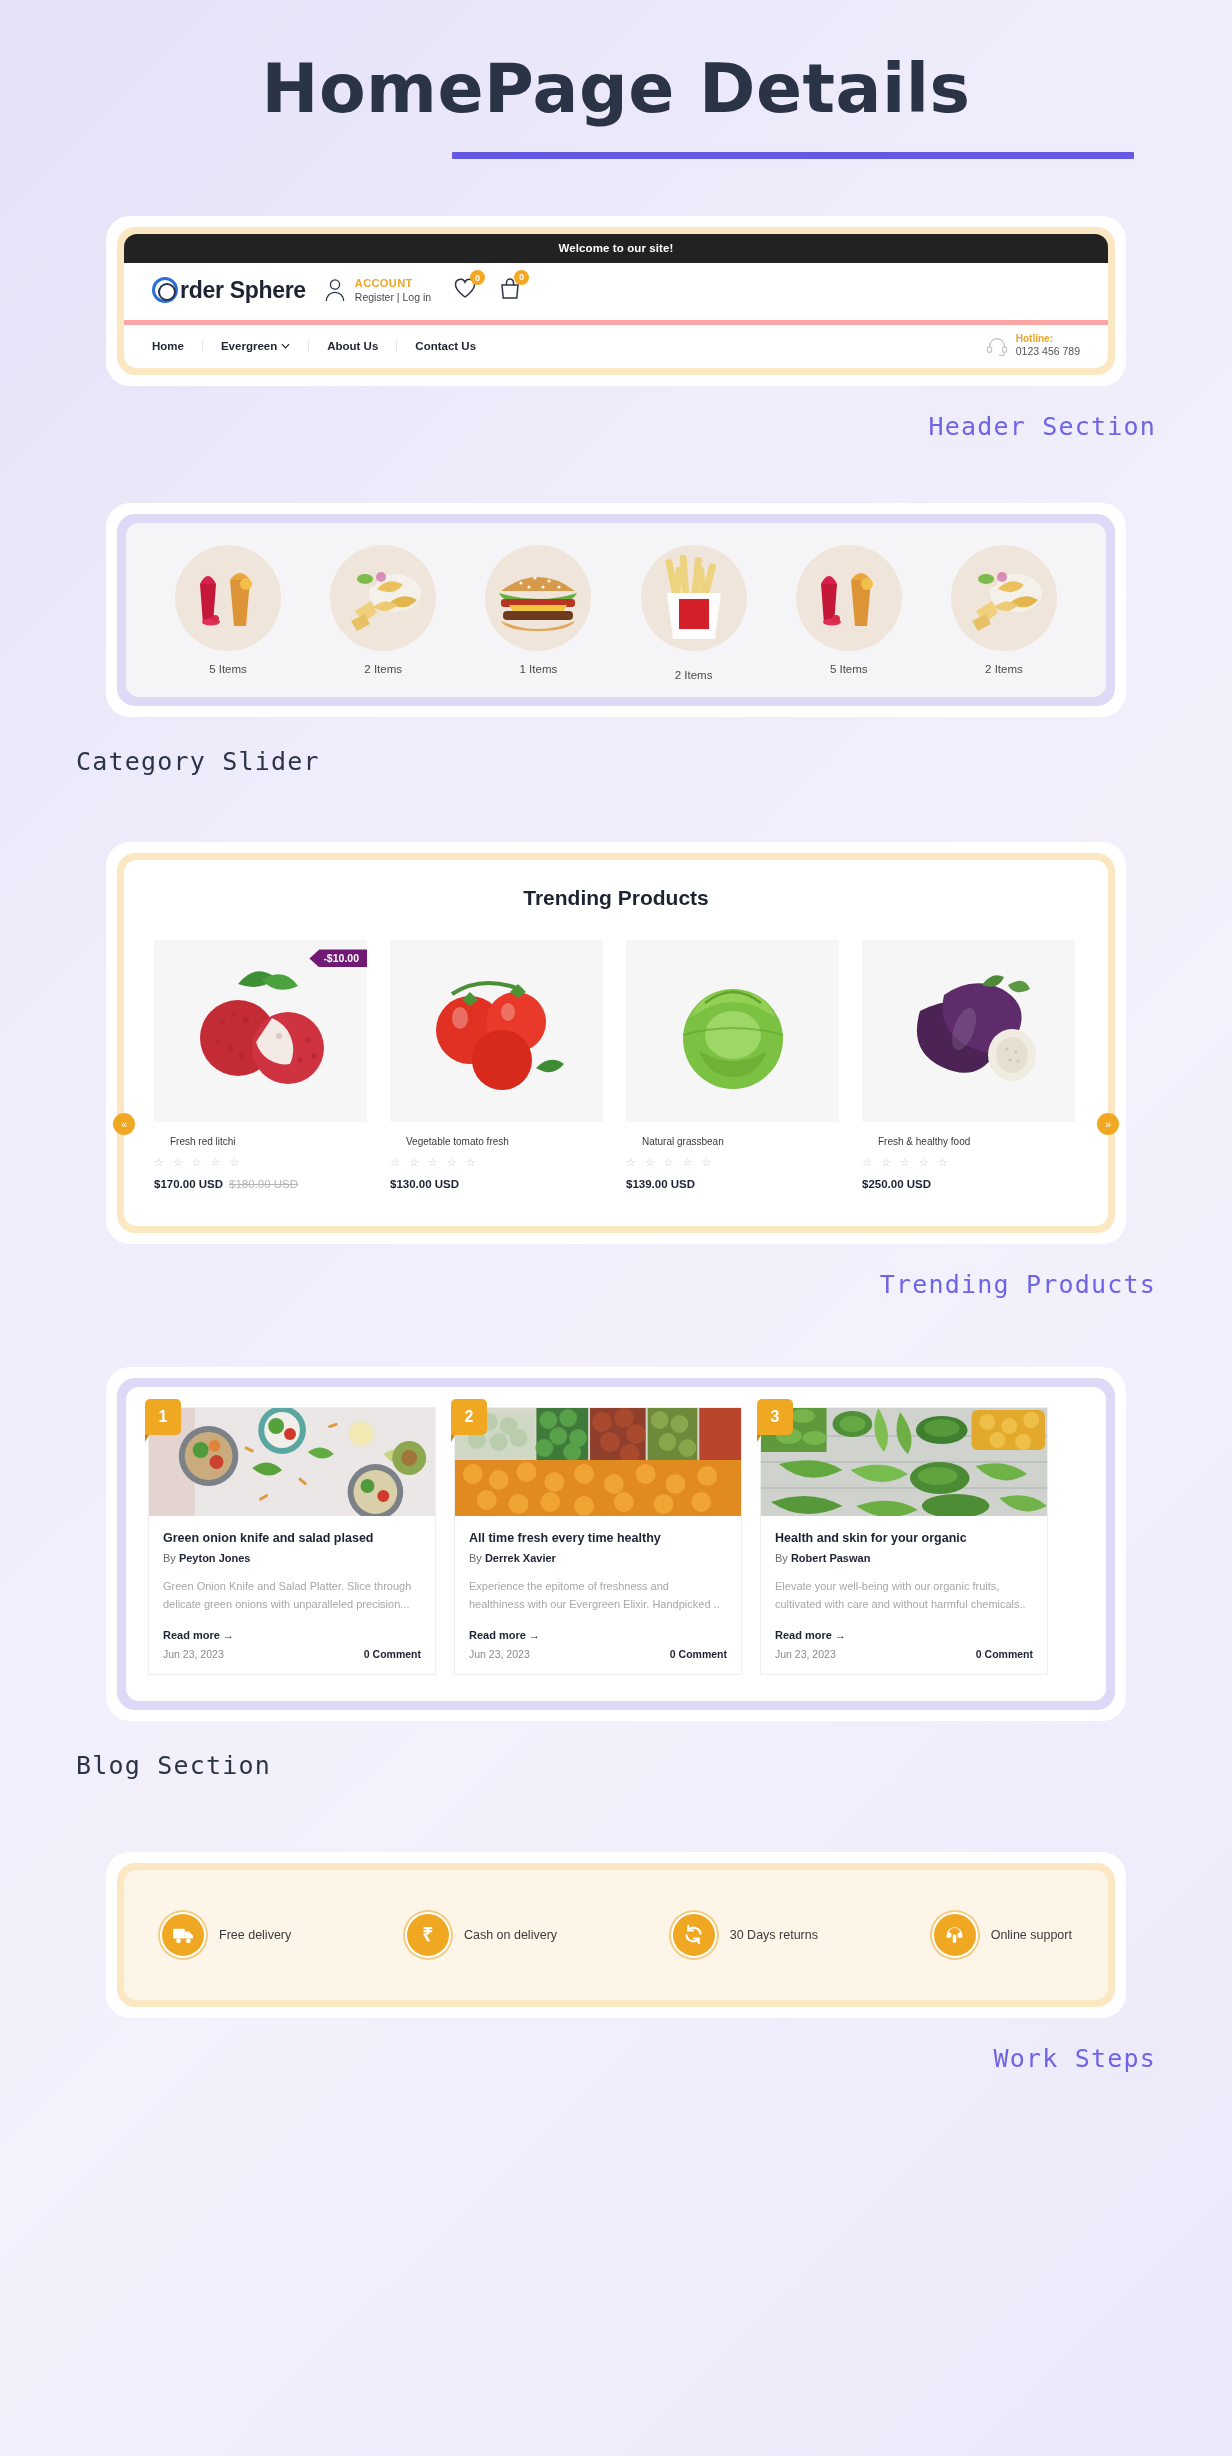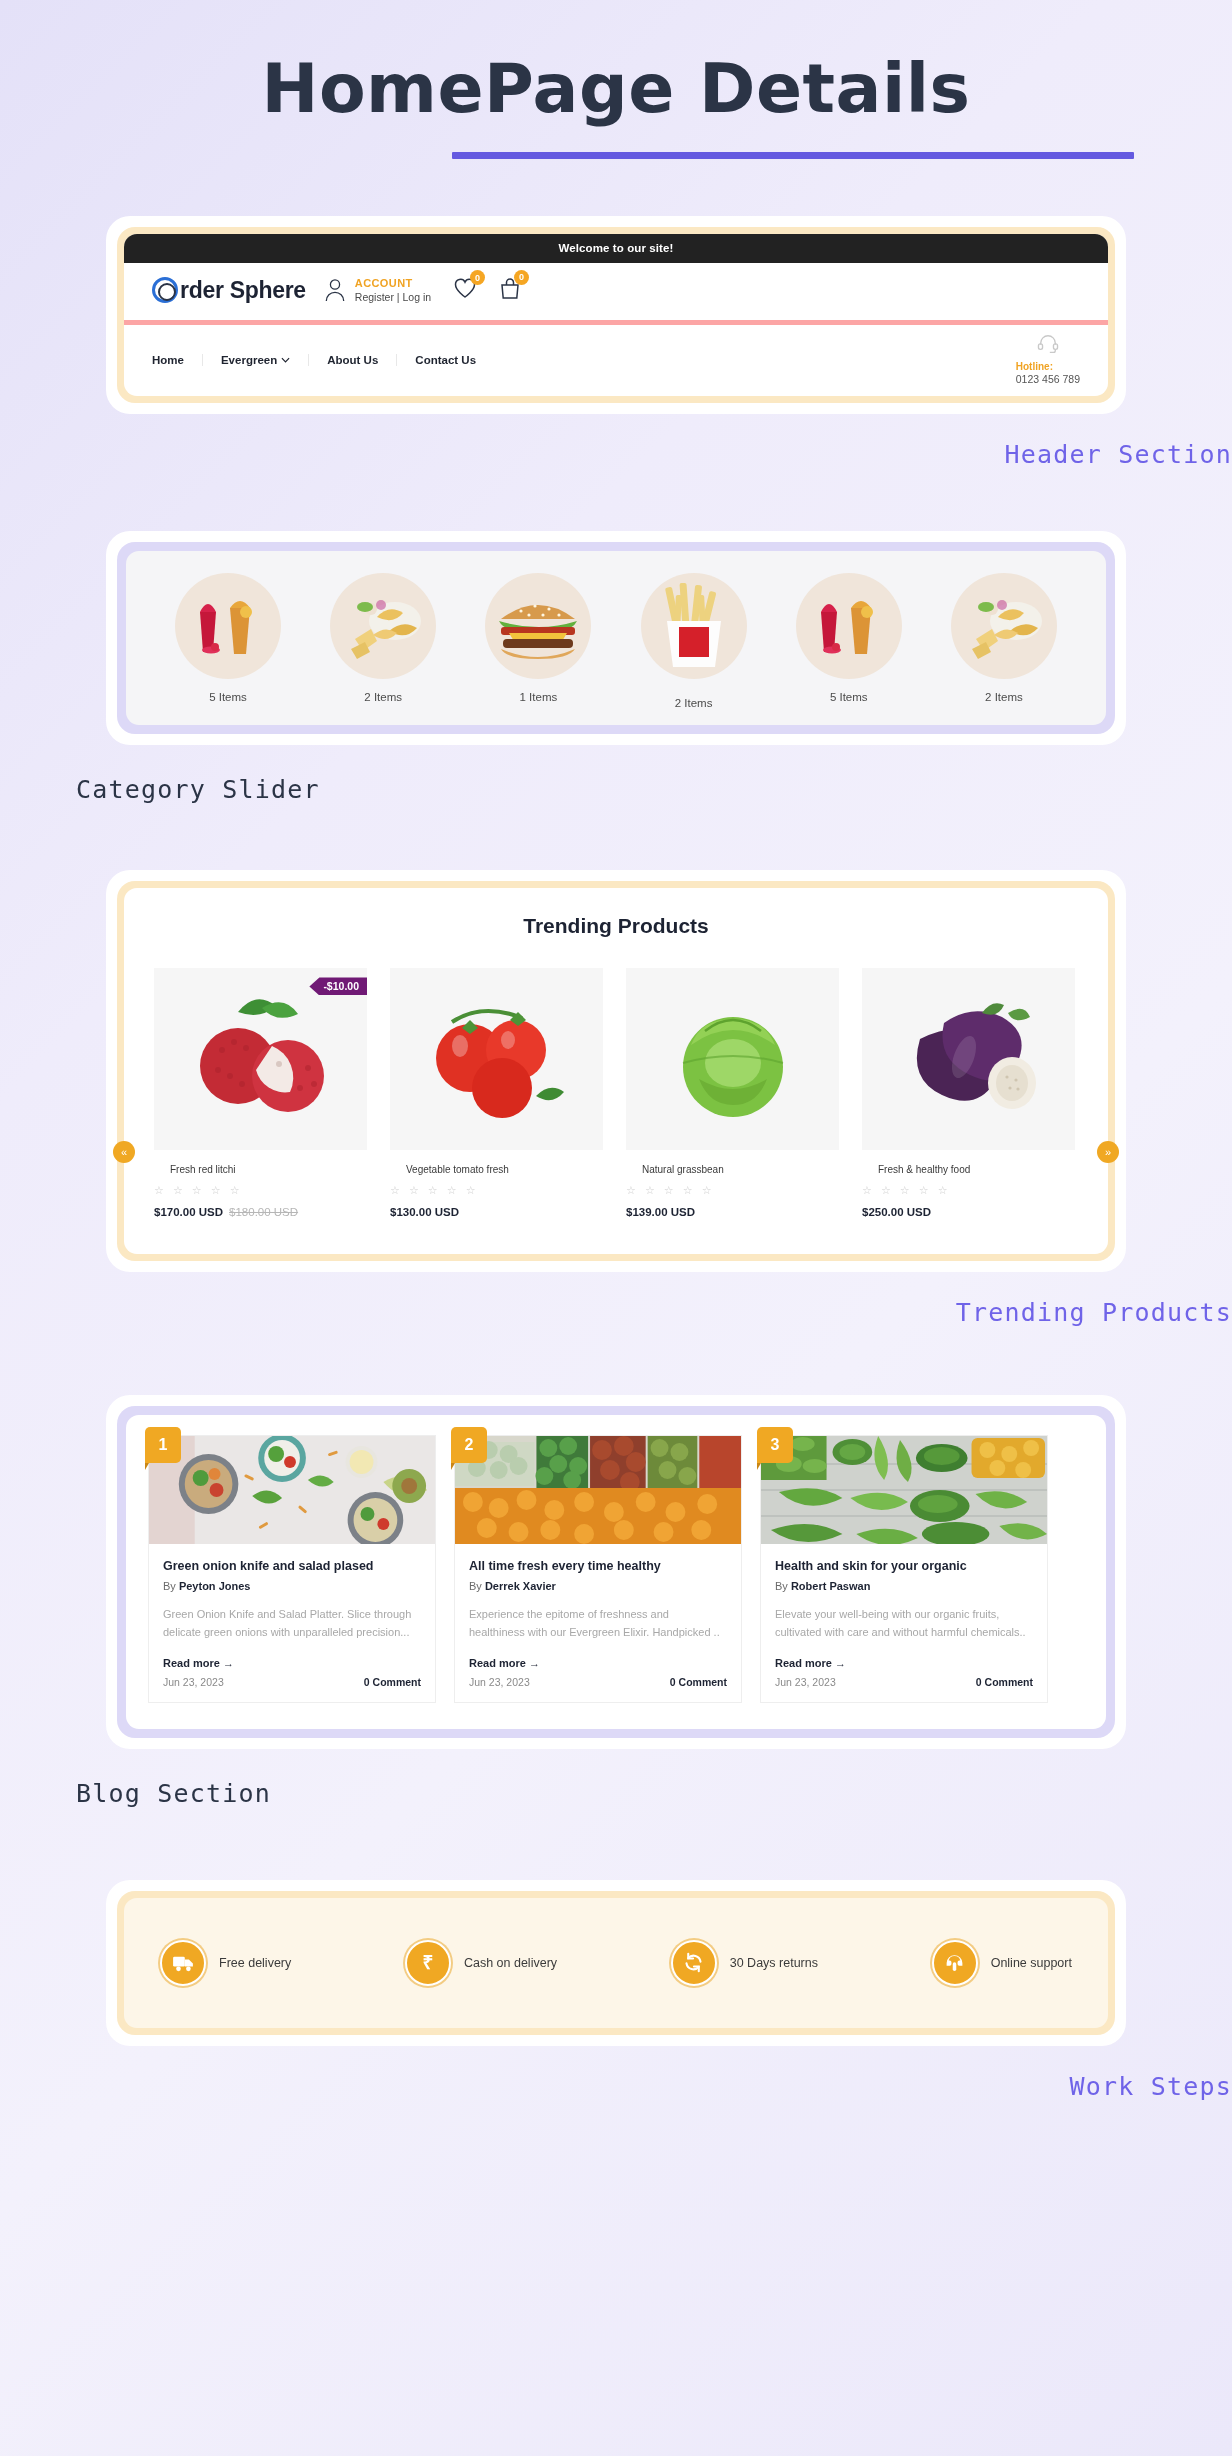--- a/index.html
+++ b/index.html
@@ -141,35 +141,35 @@
   .nav-items { display:flex; align-items:center; gap:0; flex:1; }
   .nav-item {
     font-size: 11.5px; font-weight:700; color:#1f2430;
     padding: 0 18px;
     border-right: 1px solid #e8e8e8;
     cursor: pointer;
     display:flex;align-items:center;gap:4px;
   }
   .nav-item:first-child { padding-left: 0; }
   .nav-item:last-child { border-right: 0; }
-  .hotline { display:flex; align-items:center; gap:8px;flex-direction:column; }
+  .hotline { display:flex; align-items:center; gap:8px; }
   .hotline-text { line-height: 1.25; }
   .hotline-label { font-size:10px; color:#f0a323; font-weight:600;}
   .hotline-num { font-size:10.5px; color:#555; }
 
   
   .annot {
     font-family: "DejaVu Sans Mono", monospace;
     font-size: 25px;
     letter-spacing: 1.2px;
     font-weight: 500;
   }
   .annot-purple { color:#6f63e8; }
   .annot-dark   { color:#2b3446; }
-  .annot-right  { text-align:right; }
+  .annot-right  { text-align:right; padding-right: 76px; }
   .annot-left   { text-align:left;  padding-left: 76px; }
 
   
   .cat-shell { width: 1020px; margin-top: 62px; }
   .cat-inner { background:#f5f5f7; border-radius:13px; padding: 22px 28px 16px 28px; }
   .cat-row { display:flex; justify-content:space-between; align-items:flex-start; }
   .cat-item { width: 148px; text-align:center; }
   .cat-circle {
     width: 106px; height:106px; border-radius:50%;
     background:#f0e5da;

